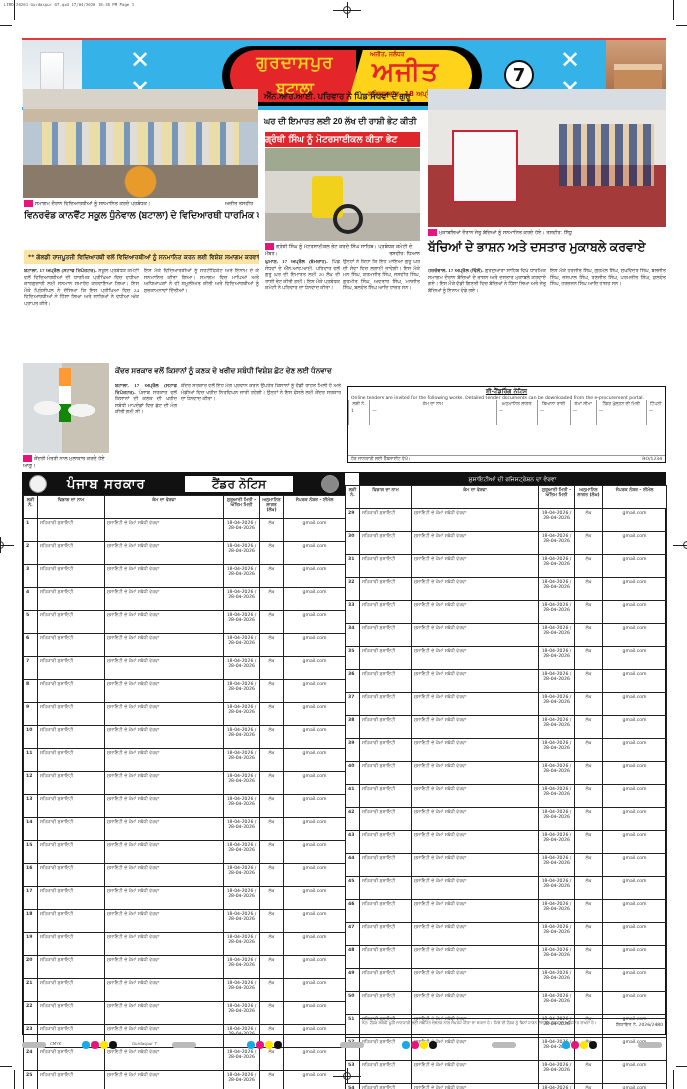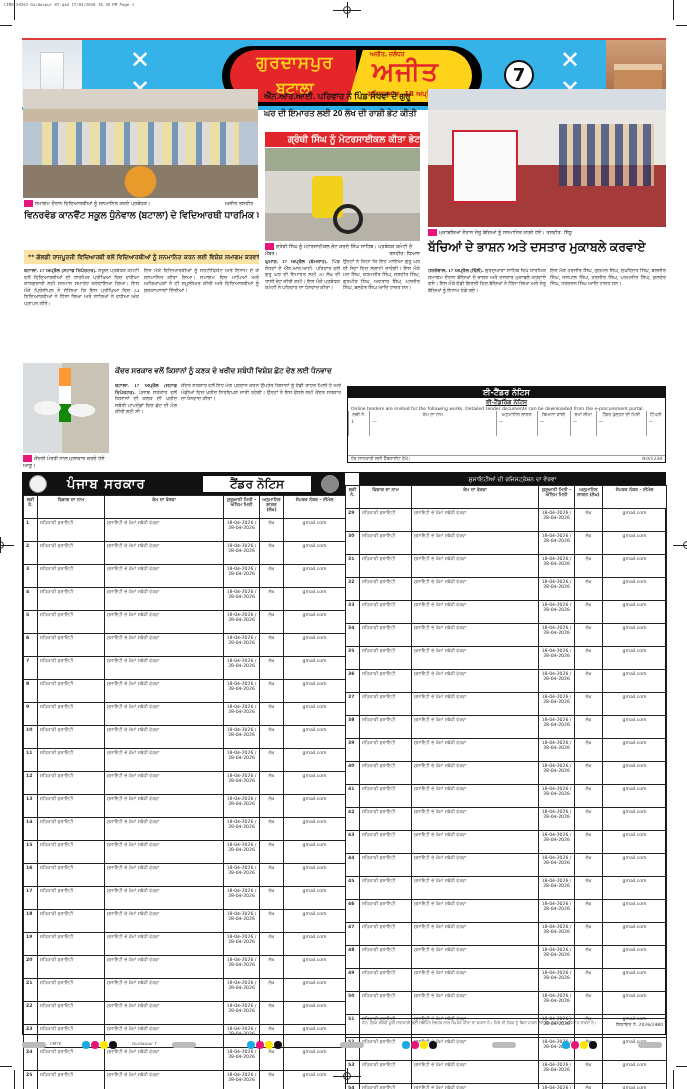--- a/index.html
+++ b/index.html
@@ -51,35 +51,35 @@
   .ph-bike::after { content: ""; position: absolute; left: 44%; top: 60%; width: 22px; height: 22px; border: 4px solid #222; border-radius: 50%; }
   .ph-dastar { background: linear-gradient(180deg, #d7dde2 0 15%, #e9e7e3 15% 55%, #a53a3a 55% 100%); }
   .ph-dastar::before { content: ""; position: absolute; left: 10%; top: 30%; width: 26%; height: 50%; background: #fafafa; border: 2px solid #c23; }
   .ph-dastar::after { content: ""; position: absolute; left: 55%; top: 25%; width: 40%; height: 45%; background: repeating-linear-gradient(90deg, #2c3e6b 0 8px, #e4c69c 8px 14px); opacity: .75; }
   .ph-meeting { background: linear-gradient(90deg, #d9dde0 0 45%, #c9c3b6 45% 100%); }
   .ph-meeting::before { content: ""; position: absolute; left: 42%; top: 5%; width: 14%; height: 60%; background: linear-gradient(180deg,#ff9933 0 33%,#fff 33% 66%,#138808 66%); }
   .ph-meeting::after { content: ""; position: absolute; left: 8%; top: 30%; width: 80%; height: 50%; background: radial-gradient(ellipse at 25% 40%, #f4f4f4 0 18%, transparent 19%), radial-gradient(ellipse at 75% 45%, #f4f4f4 0 18%, transparent 19%); }
 
   
   .highlight-bar { position: absolute; background: #fbe3a4; font-size: 7px; font-weight: bold; color: #222; padding: 2px 4px; white-space: nowrap; overflow: hidden; }
-  .red-banner { position: absolute; background: #e0262b; color: #fff; font-size: 9px; font-weight: bold; text-align: right; }
+  .red-banner { position: absolute; background: #e0262b; color: #fff; font-size: 9px; font-weight: bold; text-align: left; }
   .notice-box { position: absolute; border: 1px solid #111; }
   .notice-head { background: #111; color: #fff; text-align: center; font-size: 8px; font-weight: bold; height: 11px; line-height: 11px; }
   .notice-sub { text-align: center; font-size: 6px; text-decoration: underline; font-weight: bold; }
   .notice-line { font-size: 4.5px; padding: 0 3px; color: #333; }
   .notice-table { width: 100%; border-collapse: collapse; font-size: 4.5px; }
   .notice-table th, .notice-table td { border-left: 1px solid #999; padding: 1px 2px; color: #333; font-weight: normal; vertical-align: top; }
 
   
   .tender { position: absolute; left: 22px; top: 472px; width: 644px; height: 563px; border: 1px solid #111; }
   .tender-head { position: absolute; left: 0; top: 0; width: 322px; height: 22px; background: #111; }
   .tender-emblem { position: absolute; top: 2px; width: 18px; height: 18px; border-radius: 50%; background: #f1f1f1; border: 1px solid #999; }
   .tender-emblem.right { background: #888; }
   .tender-gov { position: absolute; left: 44px; top: 3px; color: #fff; font-size: 13px; font-weight: bold; letter-spacing: 1px; }
-  .tender-title-box { position: absolute; left: 180px; top: 3px; width: 108px; height: 16px; background: #fff; text-align: center; font-size: 12px; font-weight: bold; line-height: 16px; }
+  .tender-title-box { position: absolute; left: 162px; top: 3px; width: 108px; height: 16px; background: #fff; text-align: center; font-size: 12px; font-weight: bold; line-height: 16px; }
   .tender-right-head { position: absolute; left: 336px; top: 0; width: 307px; height: 12px; background: #111; color: #fff; font-size: 6px; text-align: center; line-height: 12px; }
   table.tt { position: absolute; border-collapse: collapse; font-size: 4.6px; color: #333; table-layout: fixed; }
   table.tt th, table.tt td { border: 1px solid #222; padding: 1px 2px; vertical-align: top; overflow: hidden; }
   table.tt th { font-weight: bold; text-align: center; font-size: 4.6px; height: 22px; background: #fff; }
   table.tt td.c { text-align: center; }
   table.tt td.sn { font-weight: bold; text-align: left; }
   table.tt tr { height: 23px; }
   .tender-footer { position: absolute; left: 336px; bottom: 0; width: 307px; height: 16px; font-size: 4px; color: #333; padding: 1px 3px; border-top: 1px solid #222; }
   .tender-footer .ref { position: absolute; right: 3px; top: 3px; font-size: 4.5px; }
 
@@ -140,21 +140,21 @@
 <div class="caption" style="left:225px;top:200px;">ਅਜੀਤ ਤਸਵੀਰ</div>
 <h2 class="headline" style="left:24px;top:210px;font-size:9.3px;width:235px;overflow:hidden;">ਵਿਨਰਵੰਡ ਕਾਨਵੈਂਟ ਸਕੂਲ ਧੁੰਨੇਵਾਲ (ਬਟਾਲਾ) ਦੇ ਵਿਦਿਆਰਥੀ ਧਾਰਮਿਕ ਪ੍ਰੀਖਿਆ 'ਚ ਮੋਹਰੀ ਰਹੇ</h2>
 <div class="highlight-bar" style="left:24px;top:250px;width:235px;height:14px;font-size:6px;line-height:10px;">** ਗੋਲਡੀ ਰਾਜਪੂਤਜੀ ਵਿਦਿਆਰਥੀ ਵਲੋਂ ਵਿਦਿਆਰਥੀਆਂ ਨੂੰ ਸਨਮਾਨਿਤ ਕਰਨ ਲਈ ਵਿਸ਼ੇਸ਼ ਸਮਾਗਮ ਕਰਵਾਇਆ</div>
 <div class="body-text" style="left:24px;top:268px;width:115px;height:64px;">
   <b>ਬਟਾਲਾ, 17 ਅਪ੍ਰੈਲ (ਸਟਾਫ ਰਿਪੋਰਟਰ)-</b>
   <span>ਸਕੂਲ ਪ੍ਰਬੰਧਕ ਕਮੇਟੀ ਵਲੋਂ ਵਿਦਿਆਰਥੀਆਂ ਦੀ ਧਾਰਮਿਕ ਪ੍ਰੀਖਿਆ ਵਿਚ ਵਧੀਆ ਕਾਰਗੁਜ਼ਾਰੀ ਲਈ ਸਨਮਾਨ ਸਮਾਰੋਹ ਕਰਵਾਇਆ ਗਿਆ। ਇਸ ਮੌਕੇ ਪ੍ਰਿੰਸੀਪਲ ਨੇ ਦੱਸਿਆ ਕਿ ਇਸ ਪ੍ਰੀਖਿਆ ਵਿਚ 24 ਵਿਦਿਆਰਥੀਆਂ ਨੇ ਹਿੱਸਾ ਲਿਆ ਅਤੇ ਸਾਰਿਆਂ ਨੇ ਵਧੀਆ ਅੰਕ ਪ੍ਰਾਪਤ ਕੀਤੇ।</span>
 </div>
 <div class="body-text" style="left:144px;top:268px;width:115px;height:64px;">ਇਸ ਮੌਕੇ ਵਿਦਿਆਰਥੀਆਂ ਨੂੰ ਸਰਟੀਫਿਕੇਟ ਅਤੇ ਇਨਾਮ ਦੇ ਕੇ ਸਨਮਾਨਿਤ ਕੀਤਾ ਗਿਆ। ਸਮਾਗਮ ਵਿਚ ਮਾਪਿਆਂ ਅਤੇ ਅਧਿਆਪਕਾਂ ਨੇ ਵੀ ਸ਼ਮੂਲੀਅਤ ਕੀਤੀ ਅਤੇ ਵਿਦਿਆਰਥੀਆਂ ਨੂੰ ਸ਼ੁਭਕਾਮਨਾਵਾਂ ਦਿੱਤੀਆਂ।</div>
 
 <h2 class="headline" style="left:264px;top:91px;font-size:8.5px;text-align:center;">ਐੱਨ.ਆਰ.ਆਈ. ਪਰਿਵਾਰ ਨੇ ਪਿੰਡ ਸੰਧਵਾਂ ਦੇ ਗੁਰੂ</h2>
-<h2 class="headline" style="left:264px;top:108px;font-size:8.5px;">ਘਰ ਦੀ ਇਮਾਰਤ ਲਈ 20 ਲੱਖ ਦੀ ਰਾਸ਼ੀ ਭੇਟ ਕੀਤੀ</h2>
+<h2 class="headline" style="left:264px;top:116px;font-size:8.5px;">ਘਰ ਦੀ ਇਮਾਰਤ ਲਈ 20 ਲੱਖ ਦੀ ਰਾਸ਼ੀ ਭੇਟ ਕੀਤੀ</h2>
 <div class="red-banner" style="left:265px;top:132px;width:155px;height:15px;line-height:15px;">ਗ੍ਰੰਥੀ ਸਿੰਘ ਨੂੰ ਮੋਟਰਸਾਈਕਲ ਕੀਤਾ ਭੇਟ</div>
 <div class="photo ph-bike" style="left:265px;top:148px;width:155px;height:93px;"></div>
 <div class="caption" style="left:265px;top:243px;width:155px;">
   <span class="tag"></span><span>ਗ੍ਰੰਥੀ ਸਿੰਘ ਨੂੰ ਮੋਟਰਸਾਈਕਲ ਭੇਟ ਕਰਦੇ ਸਿੰਘ ਸਾਹਿਬ। ਪ੍ਰਬੰਧਕ ਕਮੇਟੀ ਦੇ ਮੈਂਬਰ।</span>
   <span style="float:right;">ਤਸਵੀਰ: ਧਿਆਨ</span>
 </div>
 <div class="body-text" style="left:265px;top:259px;width:75px;height:110px;">
   <b>ਘੁਮਾਣ, 17 ਅਪ੍ਰੈਲ (ਬੰਮਰਾਹ)-</b>
   <span>ਪਿੰਡ ਸੰਧਵਾਂ ਦੇ ਐੱਨ.ਆਰ.ਆਈ. ਪਰਿਵਾਰ ਵਲੋਂ ਗੁਰੂ ਘਰ ਦੀ ਇਮਾਰਤ ਲਈ 20 ਲੱਖ ਦੀ ਰਾਸ਼ੀ ਭੇਟ ਕੀਤੀ ਗਈ। ਇਸ ਮੌਕੇ ਪ੍ਰਬੰਧਕ ਕਮੇਟੀ ਨੇ ਪਰਿਵਾਰ ਦਾ ਧੰਨਵਾਦ ਕੀਤਾ।</span>
 </div>
@@ -176,21 +176,20 @@
   <span class="tag"></span><span>ਕੇਂਦਰੀ ਮੰਤਰੀ ਨਾਲ ਮੁਲਾਕਾਤ ਕਰਦੇ ਹੋਏ ਆਗੂ।</span>
 </div>
 <h2 class="headline" style="left:115px;top:366px;font-size:7.3px;width:228px;overflow:hidden;">ਕੇਂਦਰ ਸਰਕਾਰ ਵਲੋਂ ਕਿਸਾਨਾਂ ਨੂੰ ਕਣਕ ਦੇ ਖਰੀਦ ਸਬੰਧੀ ਵਿਸ਼ੇਸ਼ ਛੋਟ ਦੇਣ ਲਈ ਧੰਨਵਾਦ</h2>
 <div class="body-text" style="left:115px;top:383px;width:62px;height:83px;">
   <b>ਬਟਾਲਾ, 17 ਅਪ੍ਰੈਲ (ਸਟਾਫ ਰਿਪੋਰਟਰ)-</b>
   <span>ਪੰਜਾਬ ਸਰਕਾਰ ਵਲੋਂ ਕਿਸਾਨਾਂ ਦੀ ਕਣਕ ਦੀ ਖਰੀਦ ਸਬੰਧੀ ਮਾਪਦੰਡਾਂ ਵਿਚ ਛੋਟ ਦੀ ਮੰਗ ਕੀਤੀ ਗਈ ਸੀ।</span>
 </div>
 <div class="body-text" style="left:181px;top:383px;width:160px;height:83px;">ਕੇਂਦਰ ਸਰਕਾਰ ਵਲੋਂ ਇਹ ਮੰਗ ਪ੍ਰਵਾਨ ਕਰਨ ਉਪਰੰਤ ਕਿਸਾਨਾਂ ਨੂੰ ਵੱਡੀ ਰਾਹਤ ਮਿਲੀ ਹੈ ਅਤੇ ਮੰਡੀਆਂ ਵਿਚ ਖਰੀਦ ਨਿਰਵਿਘਨ ਜਾਰੀ ਰਹੇਗੀ। ਉਨ੍ਹਾਂ ਨੇ ਇਸ ਫੈਸਲੇ ਲਈ ਕੇਂਦਰ ਸਰਕਾਰ ਦਾ ਧੰਨਵਾਦ ਕੀਤਾ।</div>
 
 <div class="notice-box" style="left:347px;top:386px;width:319px;height:77px;">
-  <div class="notice-head">ਈ-ਟੈਂਡਰ ਨੋਟਿਸ</div>
   <div class="notice-sub">ਈ-ਟੈਂਡਰਿੰਗ ਨੋਟਿਸ</div>
   <div class="notice-line">Online tenders are invited for the following works. Detailed tender documents can be downloaded from the e-procurement portal.</div>
   <table class="notice-table">
     <tbody>
         <tr>
       <th>ਲੜੀ ਨੰ.</th>
       <th style="width:40%;">ਕੰਮ ਦਾ ਨਾਮ</th>
       <th>ਅਨੁਮਾਨਿਤ ਲਾਗਤ</th>
       <th>ਬਿਆਨਾ ਰਾਸ਼ੀ</th>
       <th>ਸਮਾਂ ਸੀਮਾ</th>

